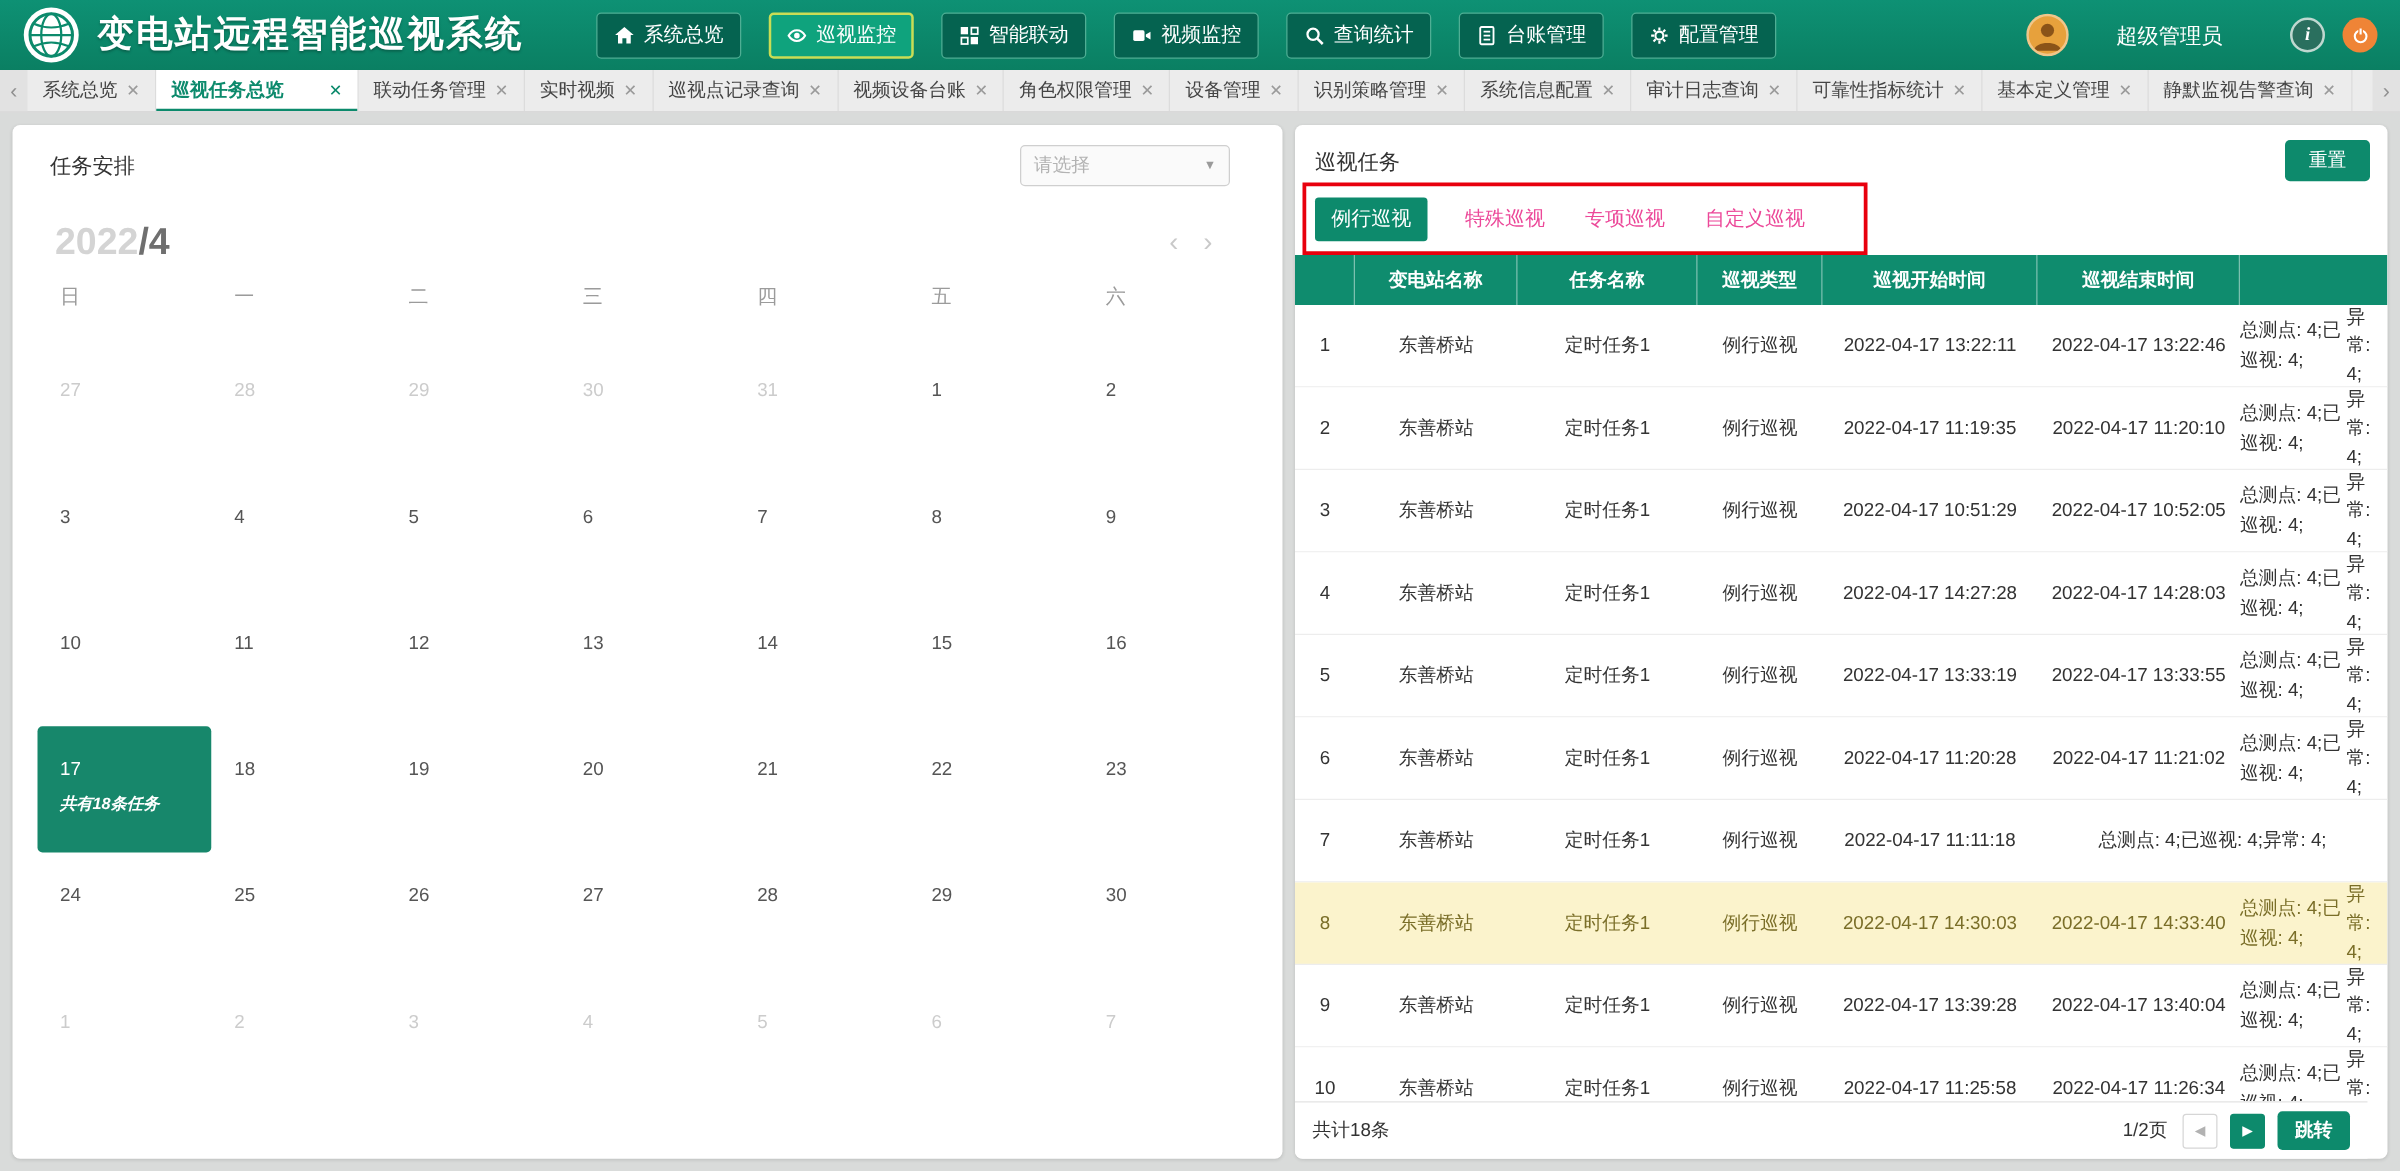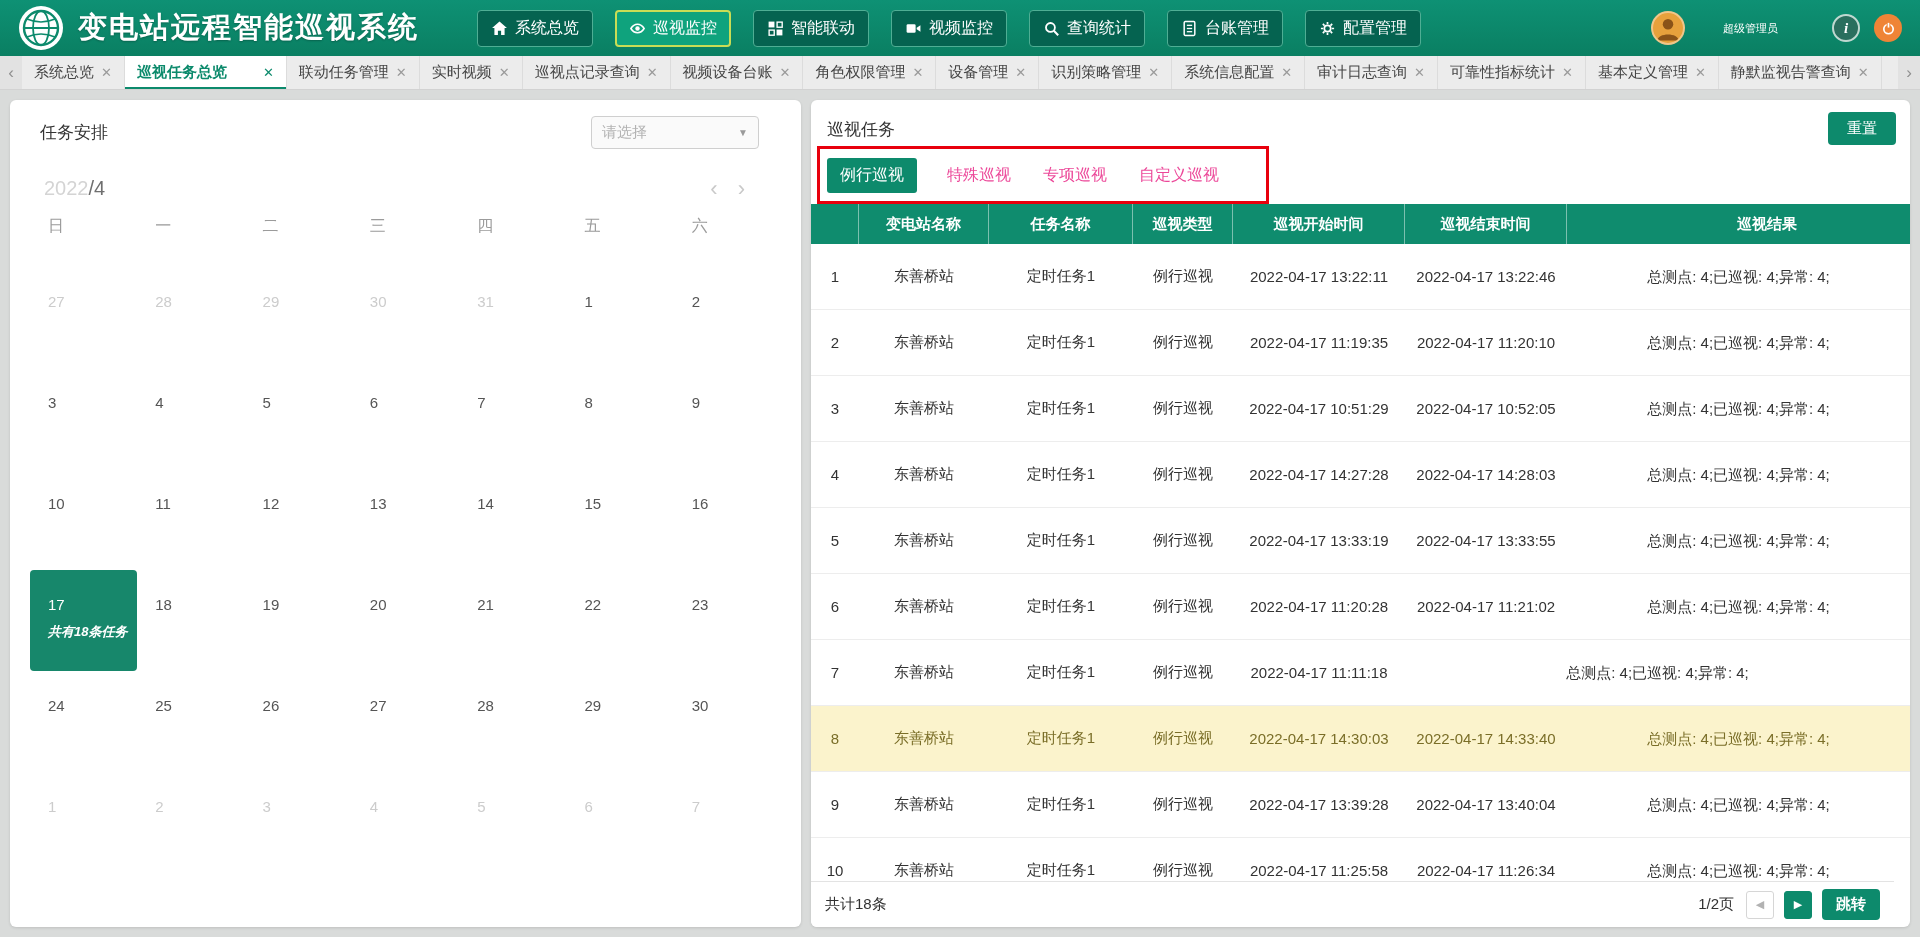--- a/index.html
+++ b/index.html
@@ -8,48 +8,48 @@
   
   .header { height:56px; background:linear-gradient(180deg,#0e9174,#0a7f62); display:flex; align-items:center; padding:0 18px; position:relative; }
   .logo { width:46px; height:46px; flex:0 0 auto; }
   .app-title { color:#fff; font-size:29px; font-weight:bold; margin-left:14px; letter-spacing:2px; text-shadow:0 1px 2px rgba(0,0,0,.25); white-space:nowrap; }
   .main-nav { display:flex; align-items:center; gap:22px; margin-left:58px; }
   .nav-item { display:flex; align-items:center; gap:7px; background:#056350; border:1px solid #4fae94; border-radius:4px; color:#fff; font-size:16px; padding:7px 13px; cursor:pointer; white-space:nowrap; }
   .nav-item.active { background:#0fa37d; border:2px solid #c9dd55; padding:6px 12px; }
   .nav-ic { display:flex; align-items:center; }
   .header-right { margin-left:auto; display:flex; align-items:center; gap:14px; }
   .avatar { width:34px; height:34px; border-radius:50%; background:#e7a13c; overflow:hidden; display:flex; align-items:flex-end; justify-content:center; border:2px solid #ffffff66; }
-  .user-name { color:#fff; font-size:11px; margin-right:40px; white-space:nowrap;margin-left:24px; }
+  .user-name { color:#fff; font-size:17px; margin-right:40px; white-space:nowrap;margin-left:24px; }
   .round-ic { width:28px; height:28px; border-radius:50%; display:flex; align-items:center; justify-content:center; color:#fff; font-size:15px; font-weight:bold; cursor:pointer; }
   .info-ic { background:#2a6f5e; border:2px solid #bfd8d0; font-family:"Liberation Serif",serif; font-style:italic; }
   .power-ic { background:#ef8436; }
 
   
   .tabbar { height:34px; background:#ececec; border-bottom:1px solid #d2d2d2; display:flex; align-items:stretch; }
   .tab-scroll { width:22px; display:flex; align-items:center; justify-content:center; color:#8f8f8f; font-size:17px; cursor:pointer; background:#e2e2e2; }
   .tabs { display:flex; flex:1; overflow:hidden; }
   .tab { display:flex; align-items:center; gap:7px; padding:0 12px; font-size:15px; color:#444; border-right:1px solid #dcdcdc; cursor:pointer; white-space:nowrap; }
   .tab .x { color:#9a9a9a; font-size:13px; }
   .tab.active { background:#ffffff; color:#0c8a6c; font-weight:bold; box-shadow:inset 0 -2px 0 #0c8a6c;gap:36px; }
   .tab.active .x { color:#0c8a6c; }
 
   
   .content { display:flex; gap:10px; padding:10px; height:847px; }
   .panel { background:#fff; border-radius:6px; box-shadow:0 1px 3px rgba(0,0,0,.12); position:relative; overflow:hidden; }
-  .panel-left { width:791px; }
+  .panel-left { width:1016px; }
   .panel-right { flex:1; }
 
   
   .lp-head { display:flex; align-items:center; justify-content:space-between; margin:16px 42px 0 30px; }
   .lp-title { font-size:17px; color:#333; }
   .select { width:168px; height:33px; border:1px solid #cfcfcf; border-radius:4px; background:#fafafa; display:flex; align-items:center; justify-content:space-between; padding:0 10px; cursor:pointer; }
   .select .ph { color:#b3b3b3; font-size:15px; }
   .select .caret { color:#9a9a9a; font-size:10px; }
   .cal-year-row { display:flex; align-items:center; justify-content:space-between; margin:28px 56px 0 34px; }
-  .cal-year { font-size:20px; }
+  .cal-year { font-size:30px;font-weight:bold; }
   .cal-year .y { color:#d4d4d4; }
   .cal-year .m { color:#6f6f6f; }
   .cal-nav { display:flex; gap:20px; }
   .cal-nav span { color:#c9c9c9; font-size:22px; cursor:pointer; line-height:1; }
   .cal { margin:16px 20px 0 20px; }
   .cal-weekdays { display:grid; grid-template-columns:repeat(7,1fr); margin-bottom:30px; }
   .cal-weekdays div { padding-left:18px; color:#9b9b9b; font-size:16px; }
   .cal-grid { display:grid; grid-template-columns:repeat(7,1fr); grid-auto-rows:101px; }
   .day { padding:26px 0 0 18px; font-size:15px; color:#555; cursor:pointer; border-radius:4px; }
   .day.muted { color:#cccccc; }

